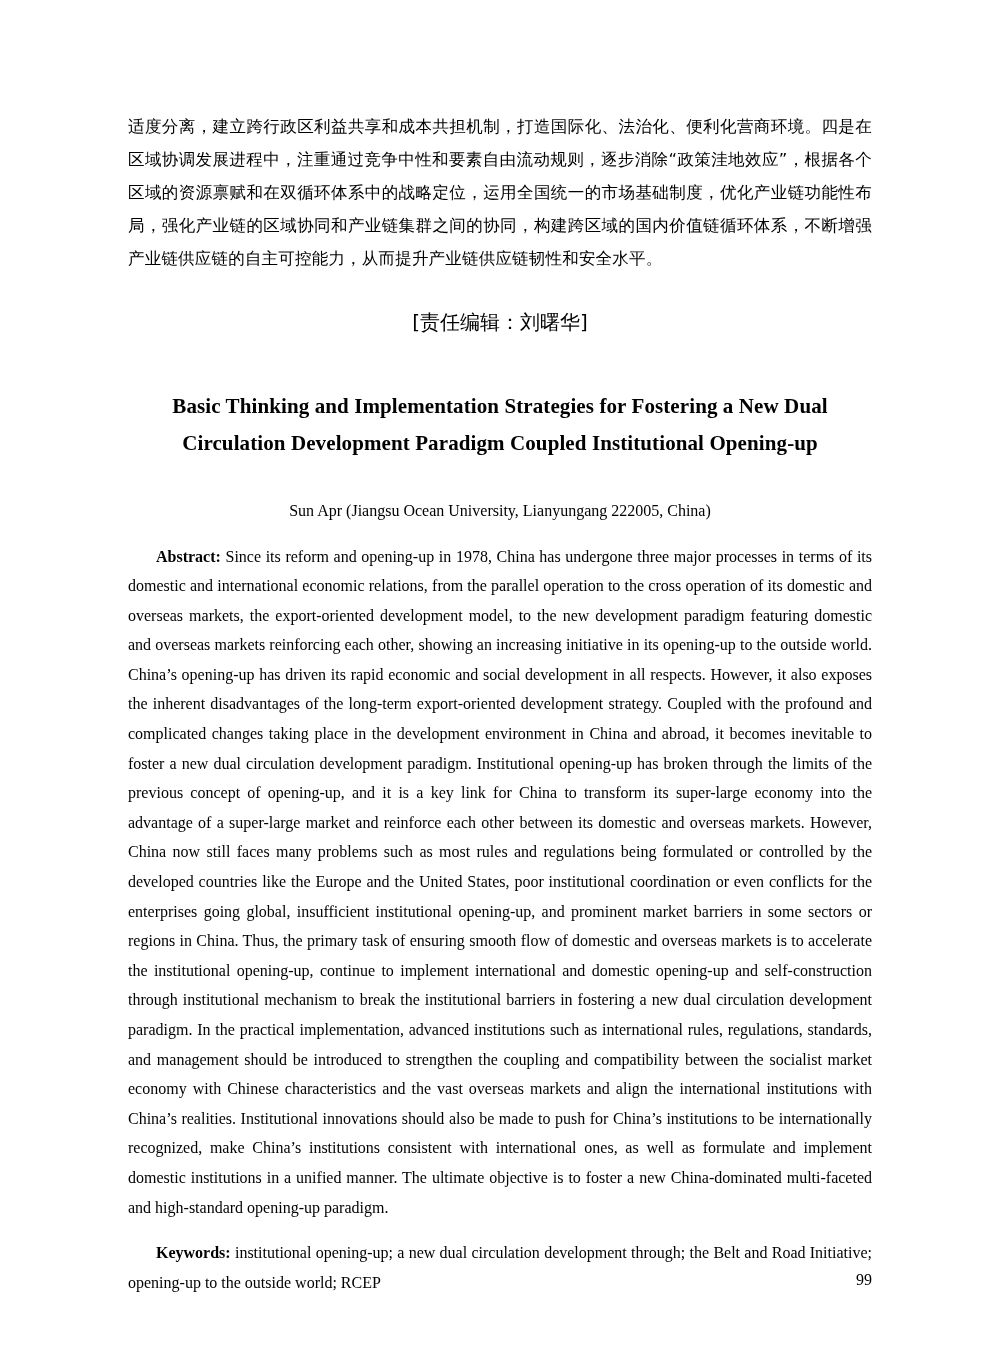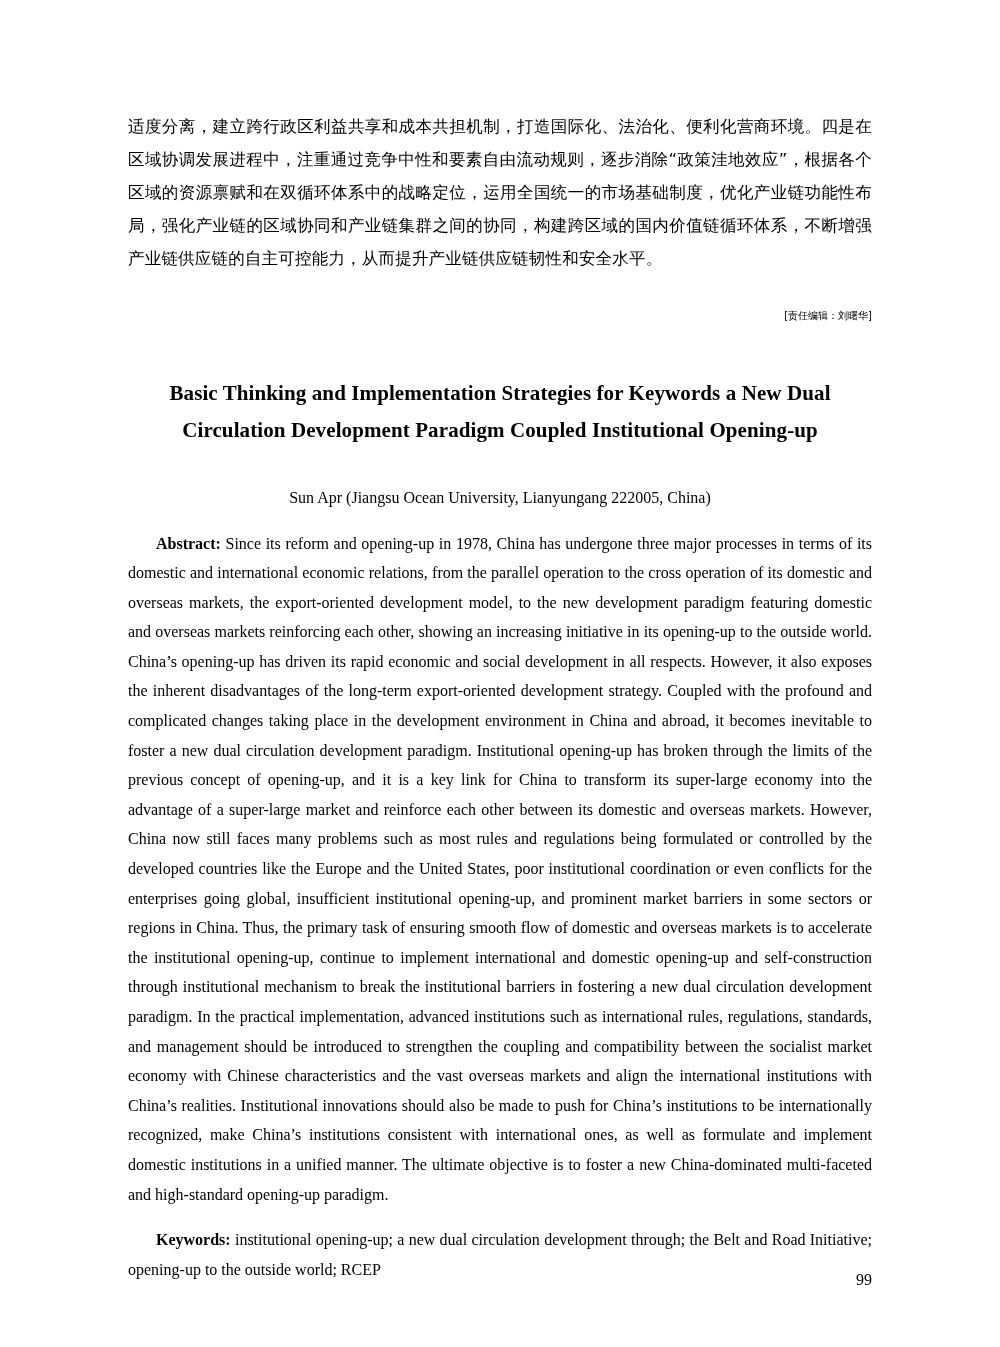--- a/index.html
+++ b/index.html
@@ -25,23 +25,23 @@
     font-size: 16.5px;
     line-height: 2.0;
     text-align: justify;
     text-justify: inter-ideograph;
     text-indent: 0;
     margin: 0;
     letter-spacing: 0.2px;
   }
   .editor-line {
     margin-top: 34px;
-    text-align: right;
+    text-align: center;
     font-family: "DejaVu Sans", sans-serif;
-    font-size: 10px;
+    font-size: 20px;
   }
   .en-title {
     margin-top: 52px;
     text-align: center;
     font-family: "Liberation Serif", serif;
     font-weight: bold;
     font-size: 21px;
     line-height: 1.75;
     letter-spacing: 0.1px;
   }
@@ -80,21 +80,21 @@
 </head>
 <body>
 
 <div class="page">
 
   <p class="cn-para">适度分离，建立跨行政区利益共享和成本共担机制，打造国际化、法治化、便利化营商环境。四是在区域协调发展进程中，注重通过竞争中性和要素自由流动规则，逐步消除“政策洼地效应”，根据各个区域的资源禀赋和在双循环体系中的战略定位，运用全国统一的市场基础制度，优化产业链功能性布局，强化产业链的区域协同和产业链集群之间的协同，构建跨区域的国内价值链循环体系，不断增强产业链供应链的自主可控能力，从而提升产业链供应链韧性和安全水平。</p>
 
   <div class="editor-line">[责任编辑：刘曙华]</div>
 
   <h1 class="en-title">
-    <span>Basic Thinking and Implementation Strategies for Keywords a New Dual</span><br>
+    <span>Basic Thinking and Implementation Strategies for Fostering a New Dual</span><br>
     <span>Circulation Development Paradigm Coupled Institutional Opening-up</span>
   </h1>
 
   <div class="author-line">Sun Apr (Jiangsu Ocean University, Lianyungang 222005, China)</div>
 
   <p class="abstract">
     <span class="lead">Abstract:</span><span> Since its reform and opening-up in 1978, China has undergone three major processes in terms of its domestic and international economic relations, from the parallel operation to the cross operation of its domestic and overseas markets, the export-oriented development model, to the new development paradigm featuring domestic and overseas markets reinforcing each other, showing an increasing initiative in its opening-up to the outside world. China’s opening-up has driven its rapid economic and social development in all respects. However, it also exposes the inherent disadvantages of the long-term export-oriented development strategy. Coupled with the profound and complicated changes taking place in the development environment in China and abroad, it becomes inevitable to foster a new dual circulation development paradigm. Institutional opening-up has broken through the limits of the previous concept of opening-up, and it is a key link for China to transform its super-large economy into the advantage of a super-large market and reinforce each other between its domestic and overseas markets. However, China now still faces many problems such as most rules and regulations being formulated or controlled by the developed countries like the Europe and the United States, poor institutional coordination or even conflicts for the enterprises going global, insufficient institutional opening-up, and prominent market barriers in some sectors or regions in China. Thus, the primary task of ensuring smooth flow of domestic and overseas markets is to accelerate the institutional opening-up, continue to implement international and domestic opening-up and self-construction through institutional mechanism to break the institutional barriers in fostering a new dual circulation development paradigm. In the practical implementation, advanced institutions such as international rules, regulations, standards, and management should be introduced to strengthen the coupling and compatibility between the socialist market economy with Chinese characteristics and the vast overseas markets and align the international institutions with China’s realities. Institutional innovations should also be made to push for China’s institutions to be internationally recognized, make China’s institutions consistent with international ones, as well as formulate and implement domestic institutions in a unified manner. The ultimate objective is to foster a new China-dominated multi-faceted and high-standard opening-up paradigm.</span>
   </p>
 
   <p class="keywords">

